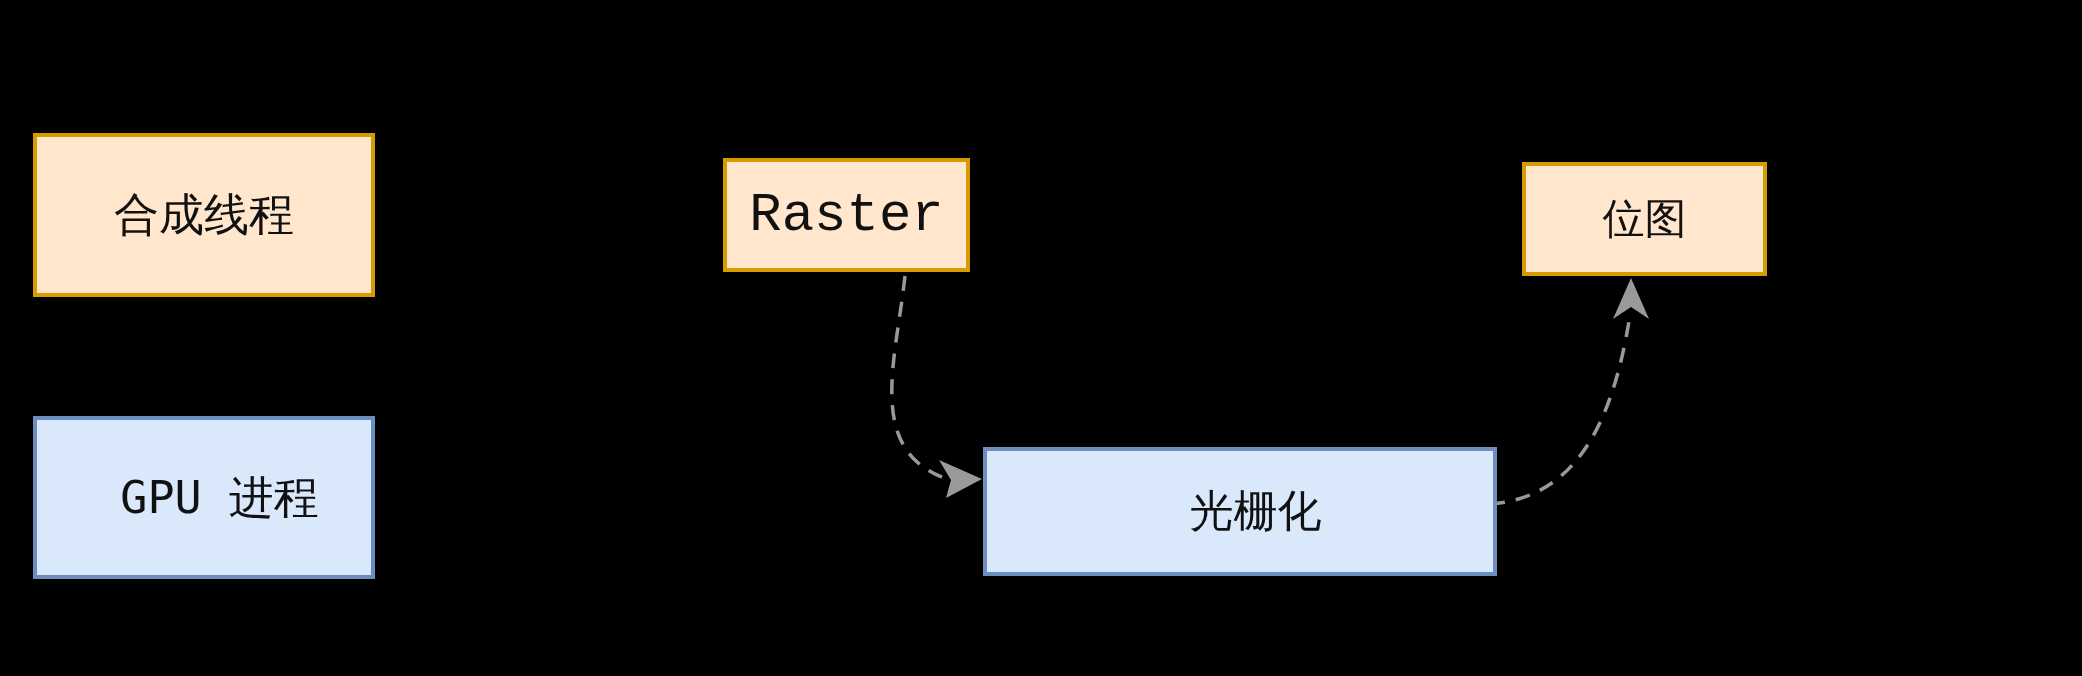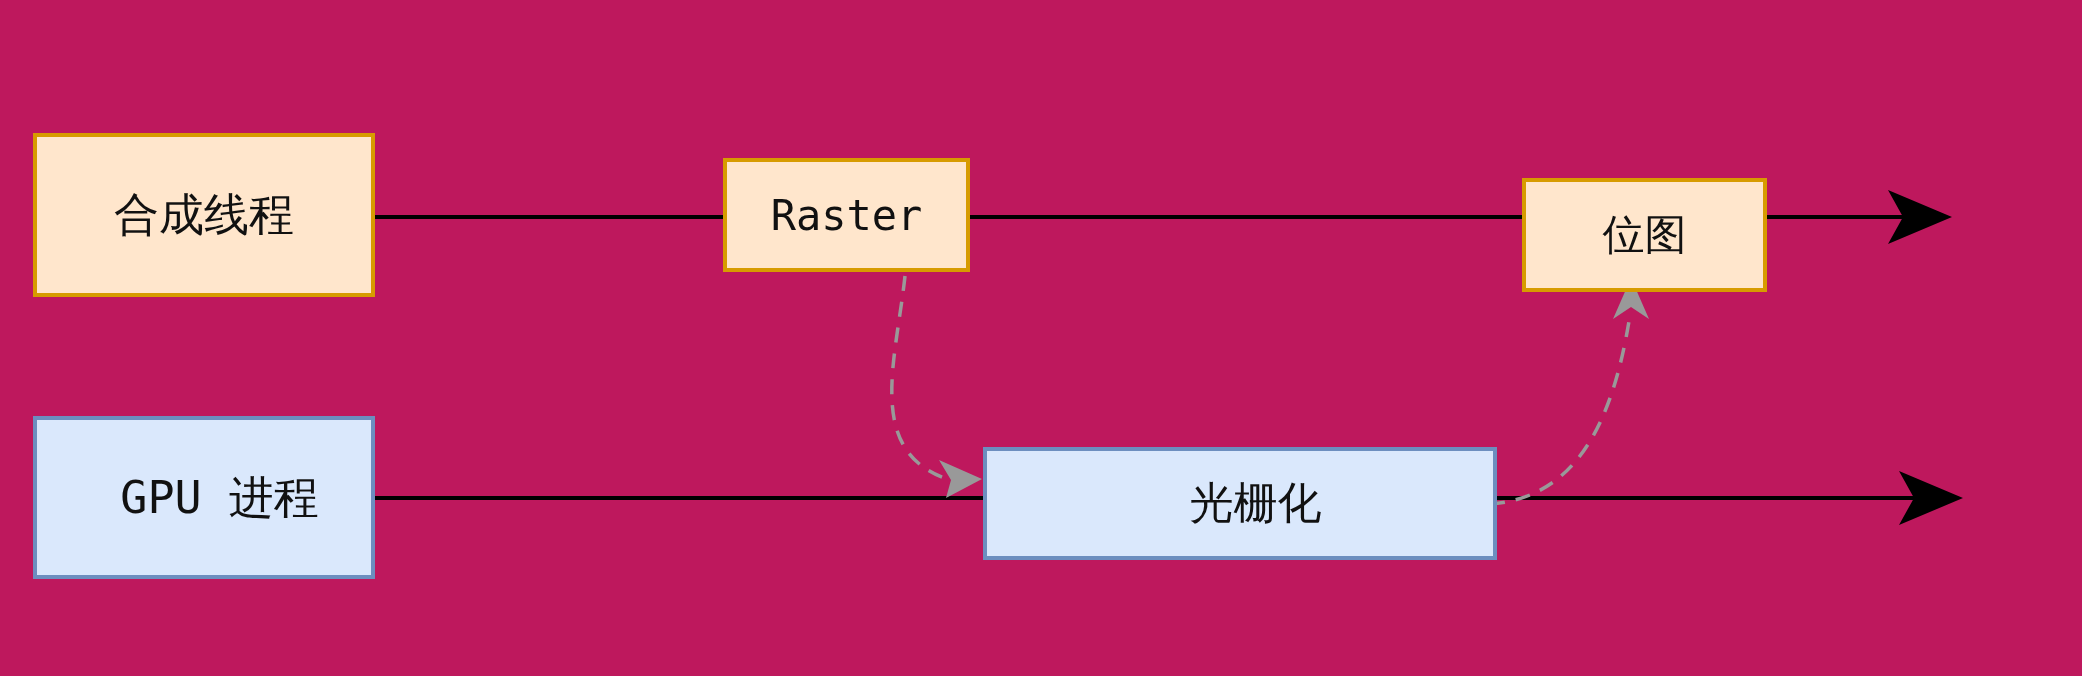--- a/index.html
+++ b/index.html
@@ -1,20 +1,20 @@
 <!DOCTYPE html>
 <html><head>
 <meta charset="utf-8">
 <style>
   html, body { margin: 0; padding: 0; background: #ffffff; }
   #canvas {
     position: relative;
     width: 2082px;
     height: 676px;
-    background: #be185d;
+    background: #000000;
     overflow: hidden;
     font-family: "DejaVu Sans", sans-serif;
   }
   #connector-layer {
     position: absolute;
     left: 0; top: 0;
     width: 2082px; height: 676px;
     z-index: 0;
   }
   .node {
@@ -35,29 +35,29 @@
   .node.orange { background: #FFE6CC; border-color: #D79B00; }
   .node.blue   { background: #DAE8FC; border-color: #6C8EBF; padding-left: 31px; }
 
   #node-compositor-thread { left: 33px;  top: 133px; width: 342px; height: 164px; }
   #node-compositor-thread .label { font-size: 45px; }
 
   #node-tiles  { left: 442px; top: 157px; width: 246px; height: 116px; }
   #node-tiles .label { font-size: 42px; }
 
   #node-raster { left: 723px; top: 158px; width: 247px; height: 114px; }
-  #node-raster .label { font-size: 42px; }
+  #node-raster .label { font-size: 54px; font-family: Liberation Mono, monospace; }
 
-  #node-bitmap { left: 1522px; top: 162px; width: 245px; height: 114px; margin-top: 16px; }
+  #node-bitmap { left: 1522px; top: 162px; width: 245px; height: 114px; }
   #node-bitmap .label { font-size: 42px; }
 
   #node-gpu-process { left: 33px; top: 416px; width: 342px; height: 163px; }
   #node-gpu-process .label { font-size: 45px; }
 
-  #node-rasterize { left: 983px; top: 447px; width: 514px; height: 113px; }
+  #node-rasterize { left: 983px; top: 447px; width: 514px; height: 129px; }
   #node-rasterize .label { font-size: 44px; }
 
   #watermark {
     position: absolute;
     right: 8px;
     bottom: 8px;
     z-index: 2;
     font-size: 24px;
     color: #bdbdbd;
     letter-spacing: 1px;

